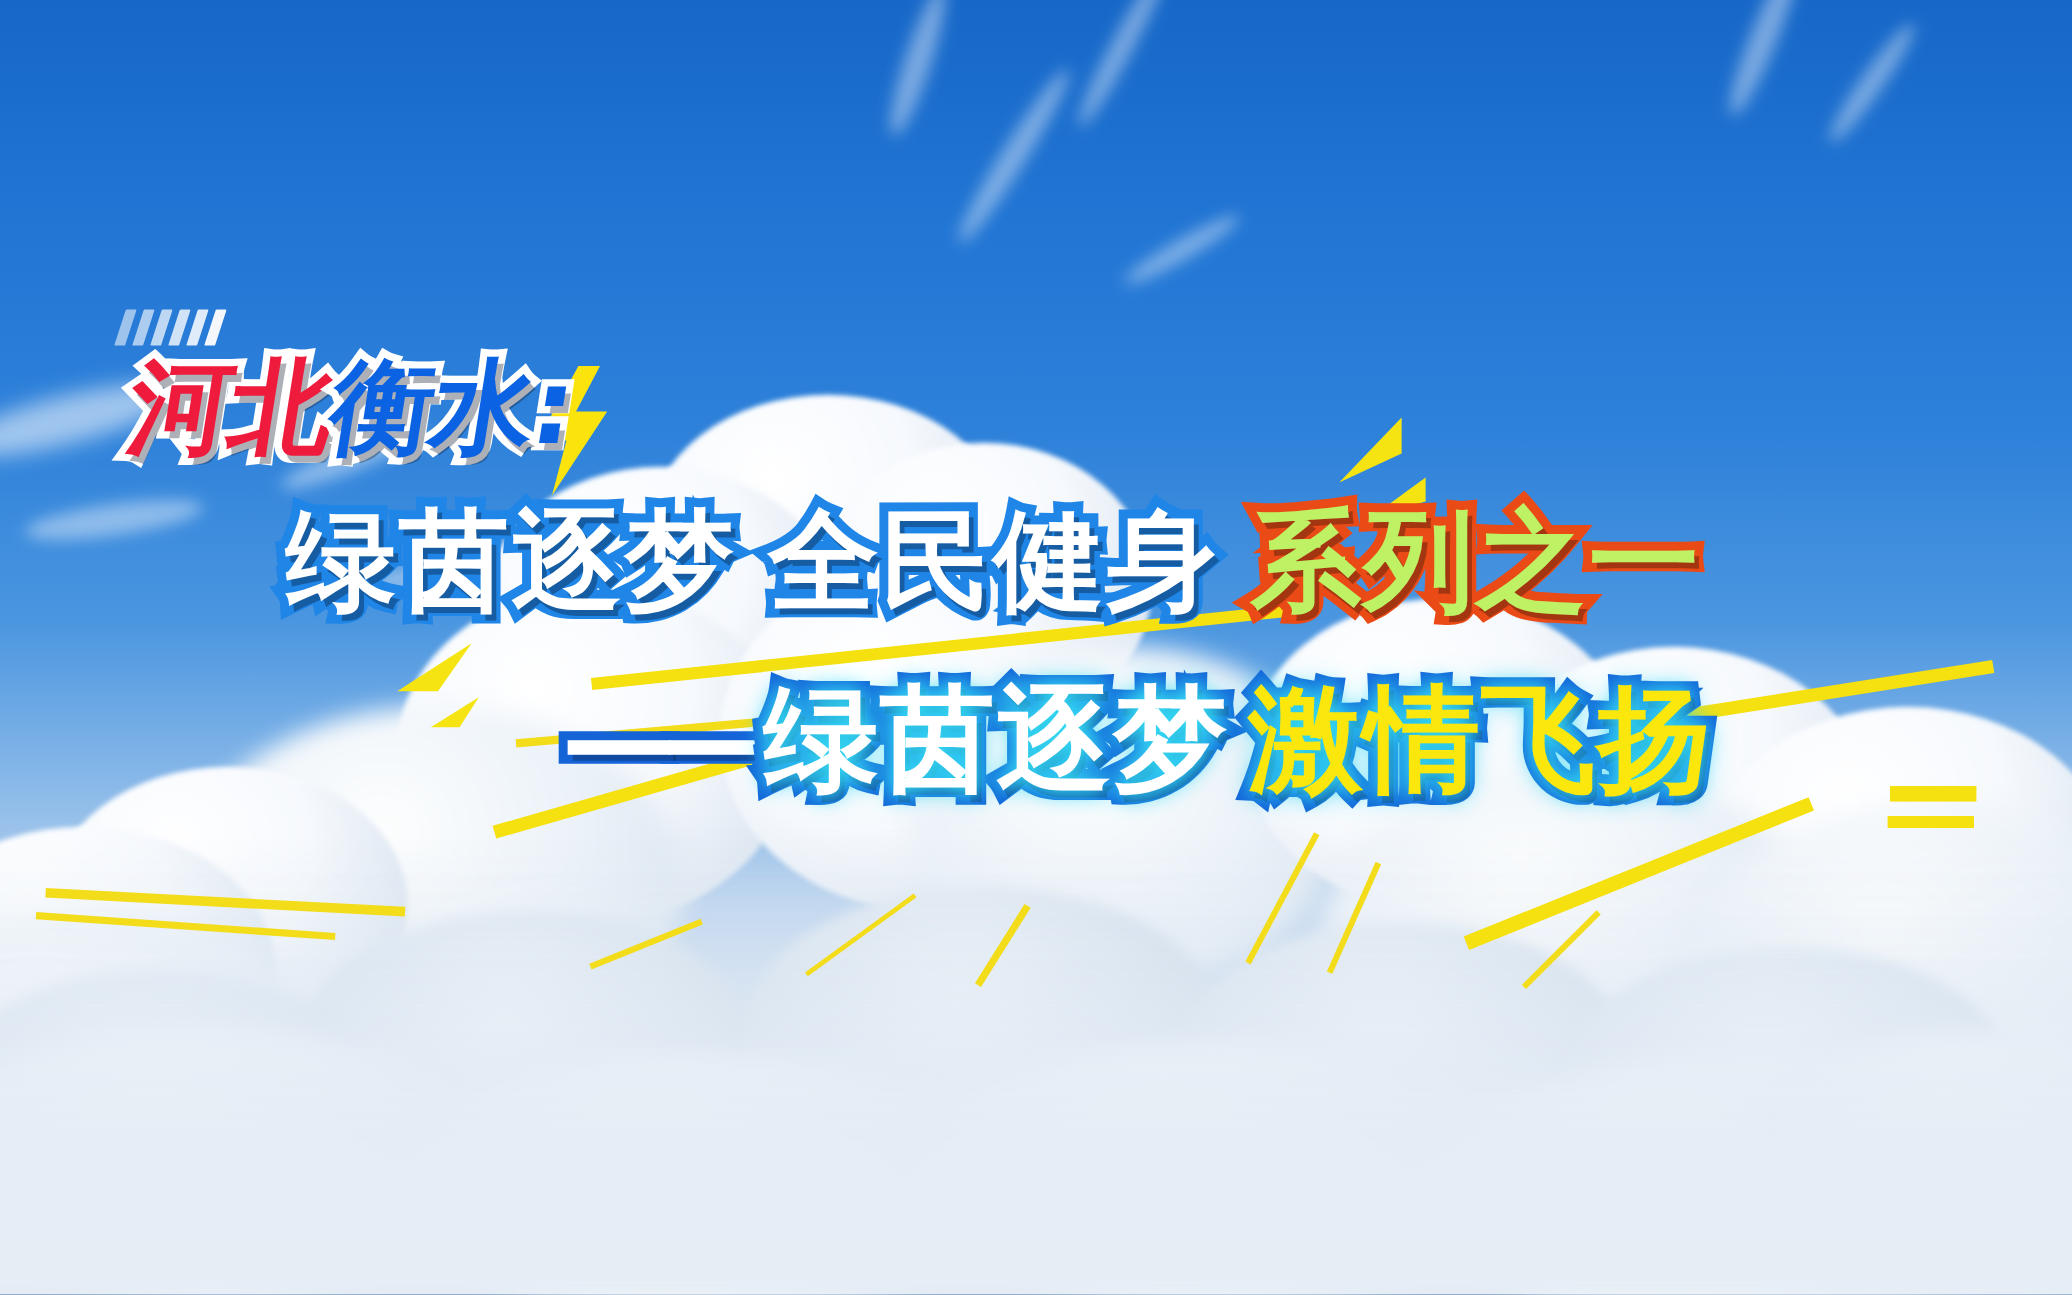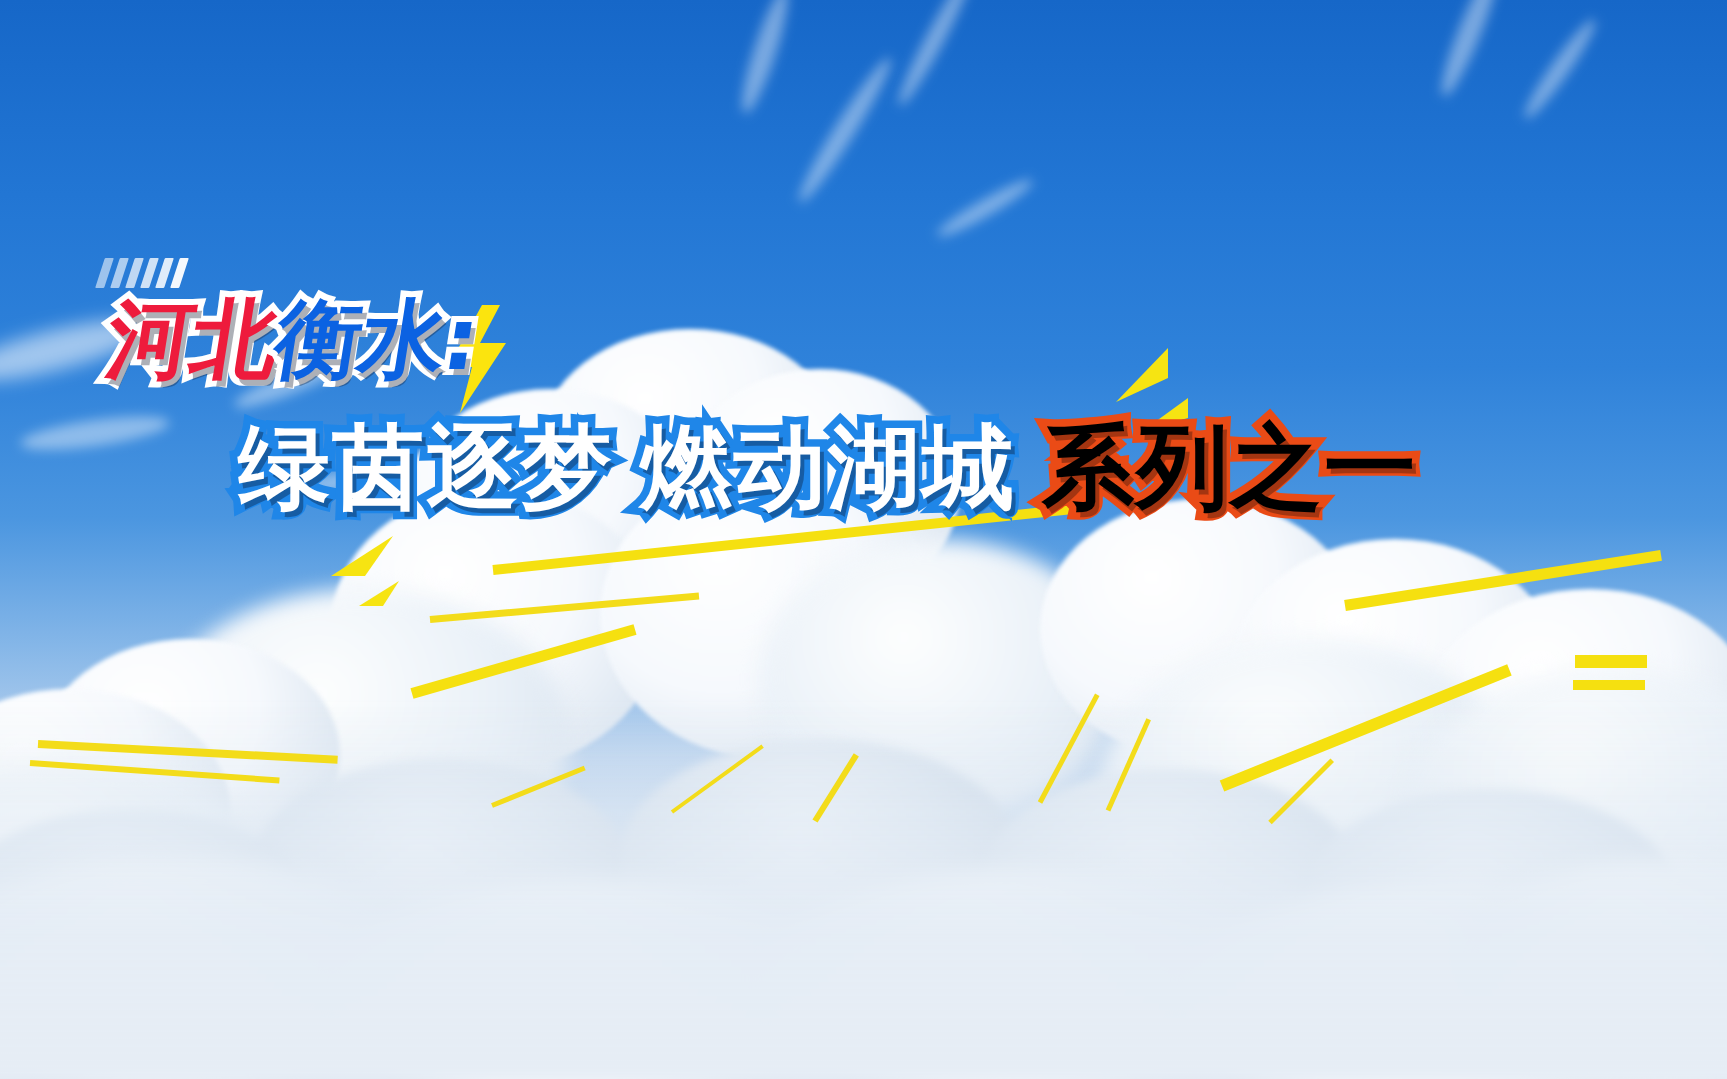--- a/index.html
+++ b/index.html
@@ -100,21 +100,21 @@
     letter-spacing:2px;
     font-family:"DejaVu Sans","Liberation Sans",sans-serif;
   }
   #line1 .blueout{
     color:#ffffff;
     -webkit-text-stroke:15px #1f86e8;
     paint-order:stroke fill;
     text-shadow:4px 5px 0 rgba(10,30,60,.40);
   }
   #line1 .orangeout{
-    color:#000000;
+    color:#bef264;
     -webkit-text-stroke:15px #ea4b16;
     paint-order:stroke fill;
     text-shadow:4px 5px 0 rgba(60,20,10,.40);
   }
   #line1 .gap{display:inline-block;width:26px;}
 
   
   #line2{
     left:468px; top:553px;
     font-size:96px;
@@ -248,17 +248,20 @@
     <i style="left:45px;opacity:.78;"></i>
     <i style="left:60px;opacity:.86;"></i>
     <i style="left:75px;opacity:.95;"></i>
   </div>
 
   <div class="tline" id="kicker">
     <span class="red">河北</span><span class="blu">衡水:</span>
   </div>
 
   <div class="tline" id="line1">
-    <span class="blueout">绿茵逐梦</span><span class="gap"></span><span class="blueout">燃动湖城</span><span class="gap"></span><span class="orangeout">系列之一</span>
-  </div>
-
+    <span class="blueout">绿茵逐梦</span><span class="gap"></span><span class="blueout">全民健身</span><span class="gap"></span><span class="orangeout">系列之一</span>
+  </div>
+
+  <div class="tline" id="line2">
+    <span class="dash">——</span><span class="whiteblue">绿茵逐梦</span><span class="gap"></span><span class="yellowblue">激情飞扬</span>
+  </div>
 
 </div>
 
 </body></html>

